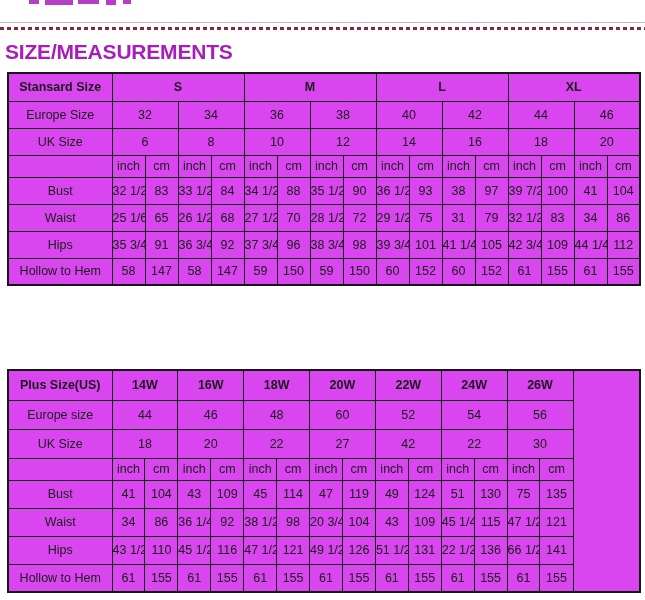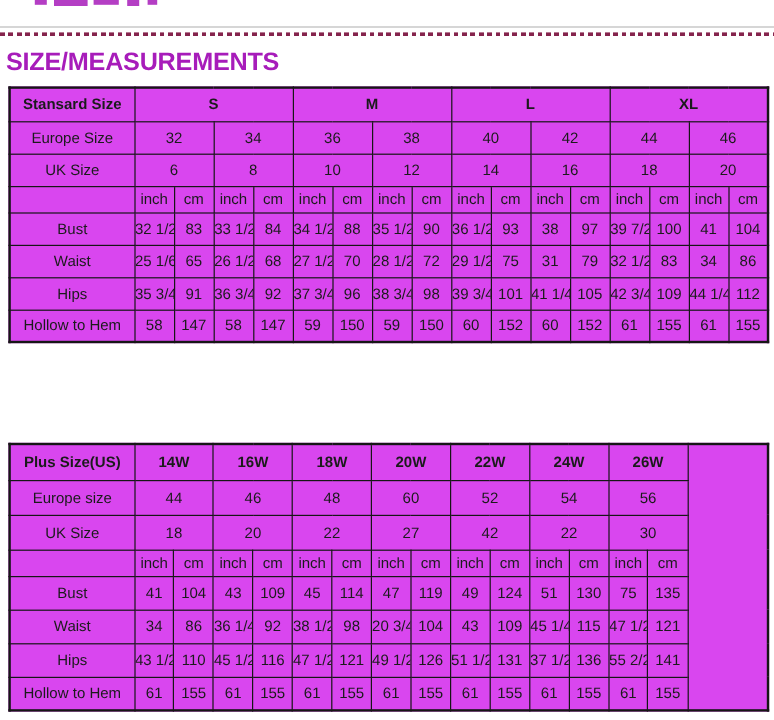--- a/index.html
+++ b/index.html
@@ -331,23 +331,23 @@
           <td>43 1/2</td>
           <td>110</td>
           <td>45 1/2</td>
           <td>116</td>
           <td>47 1/2</td>
           <td>121</td>
           <td>49 1/2</td>
           <td>126</td>
           <td>51 1/2</td>
           <td>131</td>
-          <td>37 1/2</td>
+          <td>22 1/2</td>
           <td>136</td>
-          <td>55 2/2</td>
+          <td>66 1/2</td>
           <td>141</td>
         </tr>
         <tr class="r-meas">
           <td class="label-cell">Hollow to Hem</td>
           <td>61</td>
           <td>155</td>
           <td>61</td>
           <td>155</td>
           <td>61</td>
           <td>155</td>

